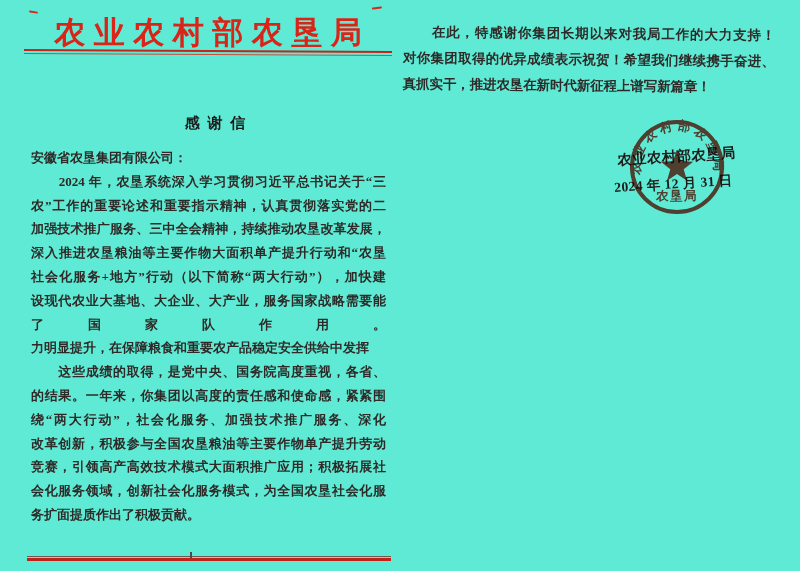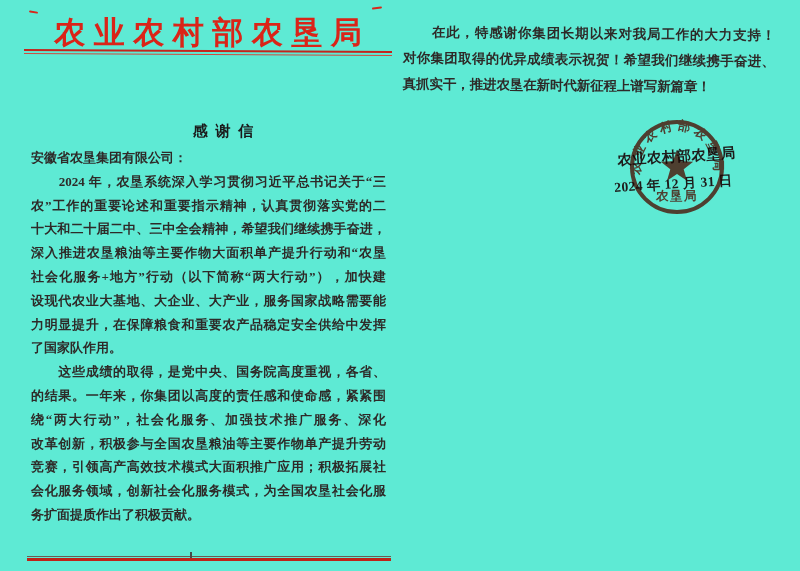--- a/index.html
+++ b/index.html
@@ -24,21 +24,21 @@
     position:absolute; top:50px; left:0; width:368px; height:2px;
     border-top:2.4px solid #c6231b; border-bottom:1.2px solid #d04a3e;
     transform:rotate(0.3deg);
   }
   .artifact { position:absolute; background:#d8281c; border-radius:1px; }
   .a1 { left:5px;  top:11px; width:9px;  height:2.4px; transform:rotate(10deg); }
   .a2 { left:348px; top:7px; width:10px; height:2.4px; transform:rotate(-8deg); }
 
   .doc-title {
     position:absolute; top:106px; left:0; width:100%;
-    margin:16px; text-align:center;
+    margin:8px; text-align:center;
     font-size:15px; font-weight:bold; color:#1a1a1a; letter-spacing:2px;
   }
 
   
   .body { position:absolute; left:7px; top:146px; width:355px; }
   .line {
     font-size:13px; line-height:23.8px; font-weight:600;
     text-align:justify; text-align-last:justify;
   }
   .para .line:last-child { text-align-last:left; }
@@ -90,26 +90,26 @@
     <h1 class="letterhead">农业农村部农垦局</h1>
     <div class="head-rule"></div>
 
     <h2 class="doc-title">感 谢 信</h2>
 
     <div class="body">
       <div class="salutation">安徽省农垦集团有限公司：</div>
       <div class="para">
           <div class="line">　　2024 年，农垦系统深入学习贯彻习近平总书记关于“三</div>
           <div class="line">农”工作的重要论述和重要指示精神，认真贯彻落实党的二</div>
-          <div class="line">十大和二十届二中、三中全会精神，希望我们继续携手奋进，</div>
+          <div class="line">加强技术推广服务、三中全会精神，持续推动农垦改革发展，</div>
           <div class="line">深入推进农垦粮油等主要作物大面积单产提升行动和“农垦</div>
           <div class="line">社会化服务+地方”行动（以下简称“两大行动”），加快建</div>
           <div class="line">设现代农业大基地、大企业、大产业，服务国家战略需要能</div>
+          <div class="line">了国家队作用。</div>
           <div class="line">力明显提升，在保障粮食和重要农产品稳定安全供给中发挥</div>
-          <div class="line">了国家队作用。</div>
         </div>
       <div class="para">
           <div class="line">　　这些成绩的取得，是党中央、国务院高度重视，各省、</div>
           <div class="line">的结果。一年来，你集团以高度的责任感和使命感，紧紧围</div>
           <div class="line">绕“两大行动”，社会化服务、加强技术推广服务、深化</div>
           <div class="line">改革创新，积极参与全国农垦粮油等主要作物单产提升劳动</div>
           <div class="line">竞赛，引领高产高效技术模式大面积推广应用；积极拓展社</div>
           <div class="line">会化服务领域，创新社会化服务模式，为全国农垦社会化服</div>
           <div class="line">务扩面提质作出了积极贡献。</div>
         </div>

